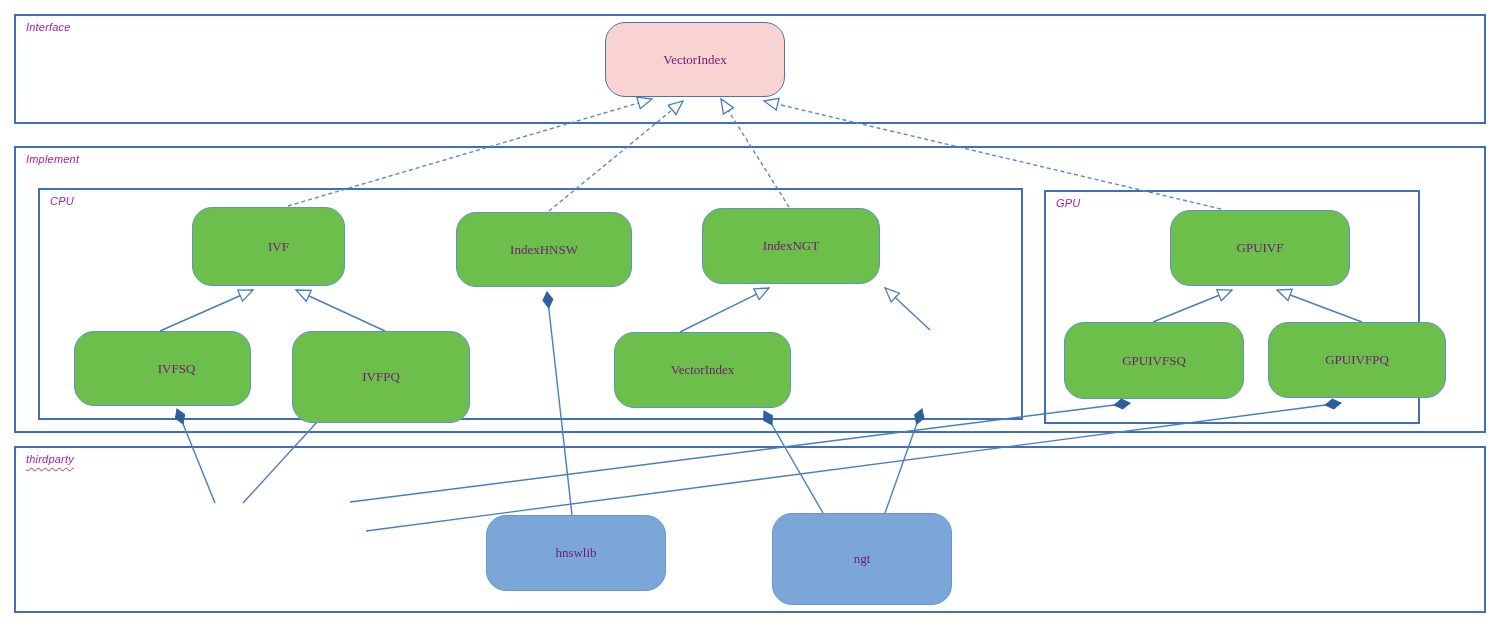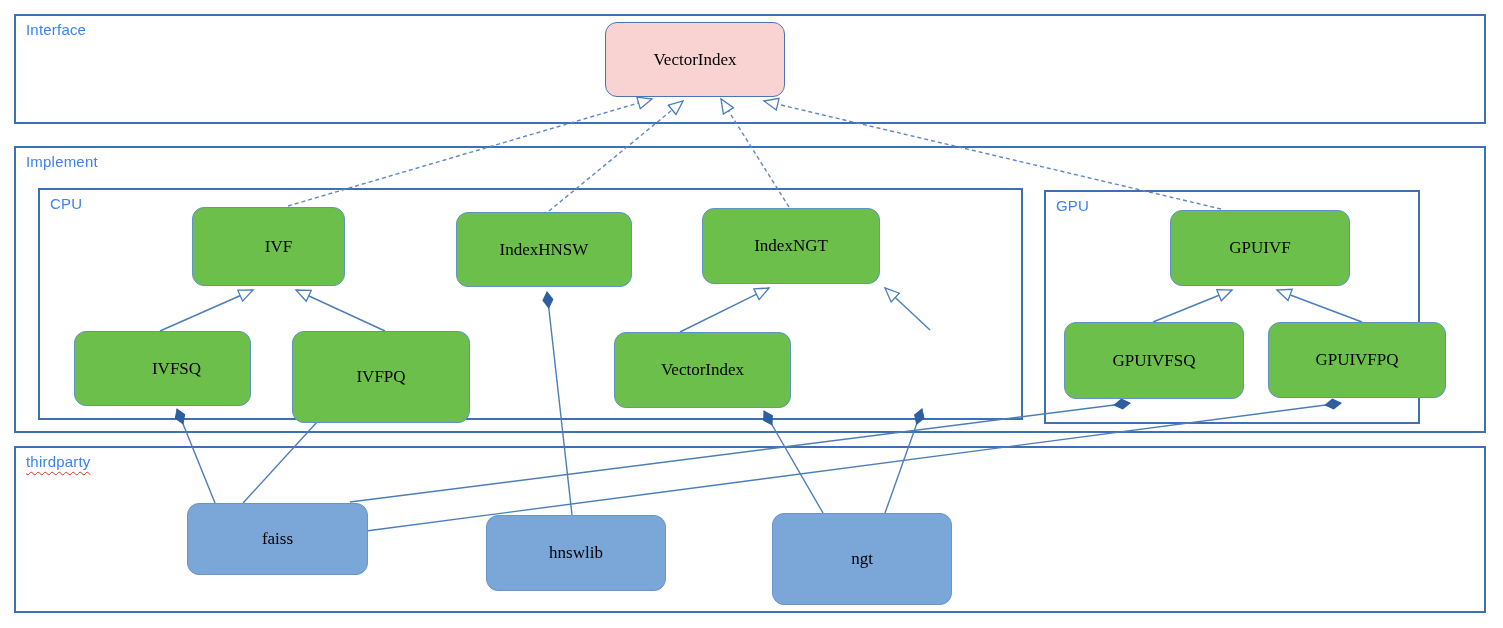--- a/index.html
+++ b/index.html
@@ -2,33 +2,33 @@
 <html><head>
 <meta charset="utf-8">
 <style>
   html,body { margin:0; padding:0; background:#ffffff; }
   .canvas {
     position:relative; width:1503px; height:628px; background:#ffffff;
     font-family:"Liberation Sans", sans-serif; overflow:hidden;
   }
   .group { position:absolute; border:2px solid #3f6fb4; box-sizing:border-box; background:transparent; }
   .group-label {
-    position:absolute; top:5px; left:10px; font-size:15px; color:#3b82f6; letter-spacing:0.2px;
+    position:absolute; top:5px; left:10px; font-size:11px; color:#a21caf; letter-spacing:0.2px;font-style:italic;
   }
   .group-label.misspelled {
     text-decoration-line: underline;
     text-decoration-style: wavy;
     text-decoration-color:#d0342c;
     text-decoration-thickness:1px;
     text-underline-offset:4px;
   }
   .node {
-    position:absolute; box-sizing:border-box; border-radius:12px;
+    position:absolute; box-sizing:border-box; border-radius:20px;
     display:flex; align-items:center; justify-content:center;
-    font-family:"Liberation Serif", serif; font-size:17px; color:#000000;
+    font-family:"Liberation Serif", serif; font-size:13px; color:#701a75;
   }
   .node.green { background:#6cbf4b; border:1.5px solid #5e93c5; }
   .node.blue  { background:#7ba6d8; border:1.5px solid #6a95c7; }
   .node.pink  { background:#f8d3d1; border:1.5px solid #4a74b8; }
   svg.edges { position:absolute; left:0; top:0; width:1503px; height:628px; }
   svg.edges line { stroke:#4a7ebb; stroke-width:1.4; fill:none; }
   svg.edges line.dash { stroke:#5d87c8; stroke-dasharray:4 3; }
 </style>
 </head>
 <body>
@@ -120,23 +120,20 @@
 
 
   <div class="node green" style="left:1064px; top:322px; width:180px; height:77px;">
     <span>GPUIVFSQ</span>
   </div>
 
   <div class="node green" style="left:1268px; top:322px; width:178px; height:76px;">
     <span>GPUIVFPQ</span>
   </div>
 
-  <div class="node blue" style="left:187px; top:503px; width:181px; height:72px;">
-    <span>faiss</span>
-  </div>
 
   <div class="node blue" style="left:486px; top:515px; width:180px; height:76px;">
     <span>hnswlib</span>
   </div>
 
   <div class="node blue" style="left:772px; top:513px; width:180px; height:92px;">
     <span>ngt</span>
   </div>
 
 </div>

